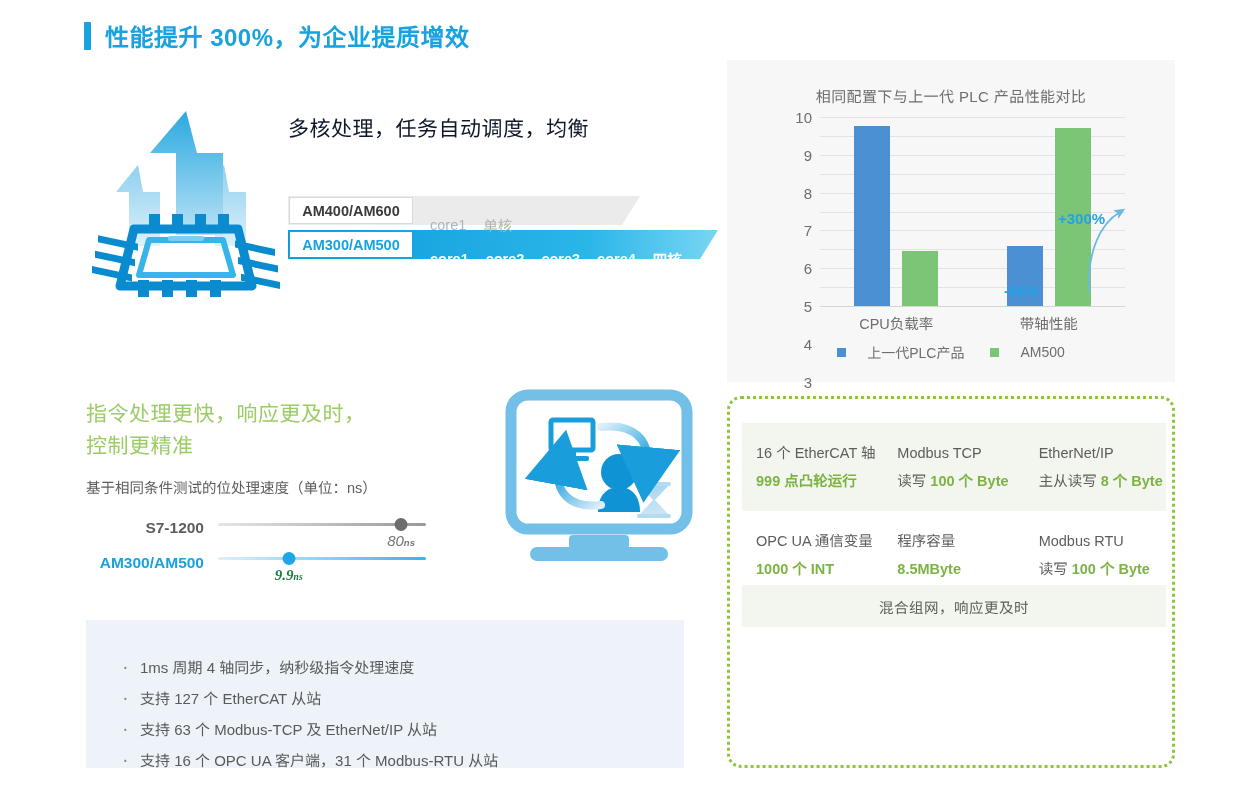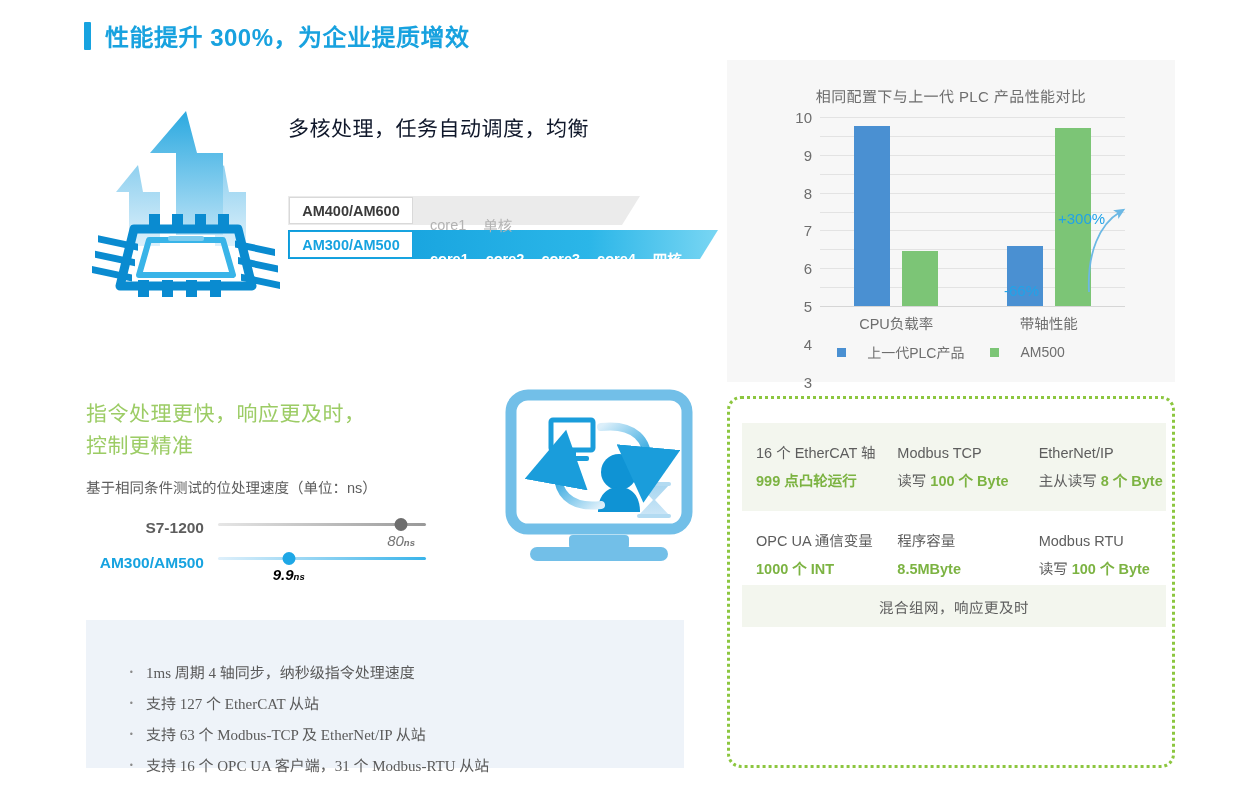--- a/index.html
+++ b/index.html
@@ -52,21 +52,21 @@
   .gridlines{position:absolute;inset:0;}
   .gridline{position:absolute;left:0;width:100%;height:1px;background:#e3e3e3;}
   .gridline.base{background:#d6d6d6;}
   .ytick{position:absolute;right:calc(100% + 8px);font-size:15px;color:#6e6e6e;line-height:1;transform:translateY(-50%);white-space:nowrap;}
   .bars{position:absolute;inset:0;}
   .bar{position:absolute;bottom:0;}
   .bar.blue{background:#4a90d2;}
   .bar.green{background:#7cc576;}
   .xlabels{position:absolute;left:93px;top:252px;width:305px;height:20px;}
   .xlabel{position:absolute;font-size:14.5px;color:#6e6e6e;transform:translateX(-50%);white-space:nowrap;}
-  .ann{position:absolute;font-size:15px;font-weight:400;color:#21a3e8;white-space:nowrap;}
+  .ann{position:absolute;font-size:15px;font-weight:700;color:#21a3e8;white-space:nowrap;}
   .ann-66{left:184px;top:165px;}
   .ann-300{left:238px;top:93px;}
   .arrow-svg{position:absolute;left:93px;top:57px;width:305px;height:189px;overflow:visible;pointer-events:none;}
   .legend{position:absolute;left:0;top:282px;width:100%;display:flex;justify-content:center;align-items:center;gap:26px;}
   .legend-item{display:flex;align-items:center;gap:21px;font-size:14px;color:#6e6e6e;white-space:nowrap;}
   .legend-swatch{width:9px;height:9px;display:block;}
 
   
   .speed-head{
     position:absolute;left:86px;top:398px;width:380px;
@@ -85,29 +85,29 @@
   .track.gray{background:linear-gradient(to right,#e6e6e6,#9a9a9a 98%);}
   .track.blue{background:linear-gradient(to right,#dff0fb,#39b4ea);}
   .knob{position:absolute;top:6px;width:13px;height:13px;border-radius:50%;transform:translateX(-50%);}
   .knob.gray{background:#6d6d6d;}
   .knob.blue{background:#1ea7e6;}
   .val{position:absolute;top:20px;transform:translateX(-50%);white-space:nowrap;font-style:italic;}
   .val .num{font-size:15px;font-weight:700;}
   .val .unit{font-size:9.5px;font-weight:700;}
   .val.gray{color:#767676;}
   .val.gray .num{font-weight:400;}
-  .val.blue{color:#000000;}
+  .val.blue{color:#15803d;font-family:Liberation Serif, serif;}
 
   
   .monitor-wrap{position:absolute;left:497px;top:387px;width:216px;height:186px;}
   .monitor-wrap svg{display:block;width:216px;height:186px;}
 
   
   .bullets{position:absolute;left:86px;top:620px;width:598px;height:148px;background:#eef3f9;}
-  .bullets ul{list-style:none;margin:12px;padding:26px 0 0 28px;font-family:Liberation Serif, serif;}
+  .bullets ul{list-style:none;margin:6px;padding:26px 0 0 28px;}
   .bullets li{position:relative;padding-left:20px;font-size:15px;color:#5a5a5a;line-height:31px;white-space:nowrap;}
   .bullets li::before{content:"·";position:absolute;left:2px;top:-1px;font-size:20px;color:#8a8a8a;}
 
   
   .spec-panel{
     position:absolute;left:727px;top:396px;width:448px;height:372px;
     border:3px dotted #8cc63f;border-radius:14px;box-sizing:border-box;background:#fff;
   }
   .spec-grid{position:absolute;left:12px;top:24px;width:424px;display:grid;grid-template-columns:1fr 1fr 1fr;}
   .spec-cell{padding:16px 0 16px 14px;box-sizing:border-box;}

